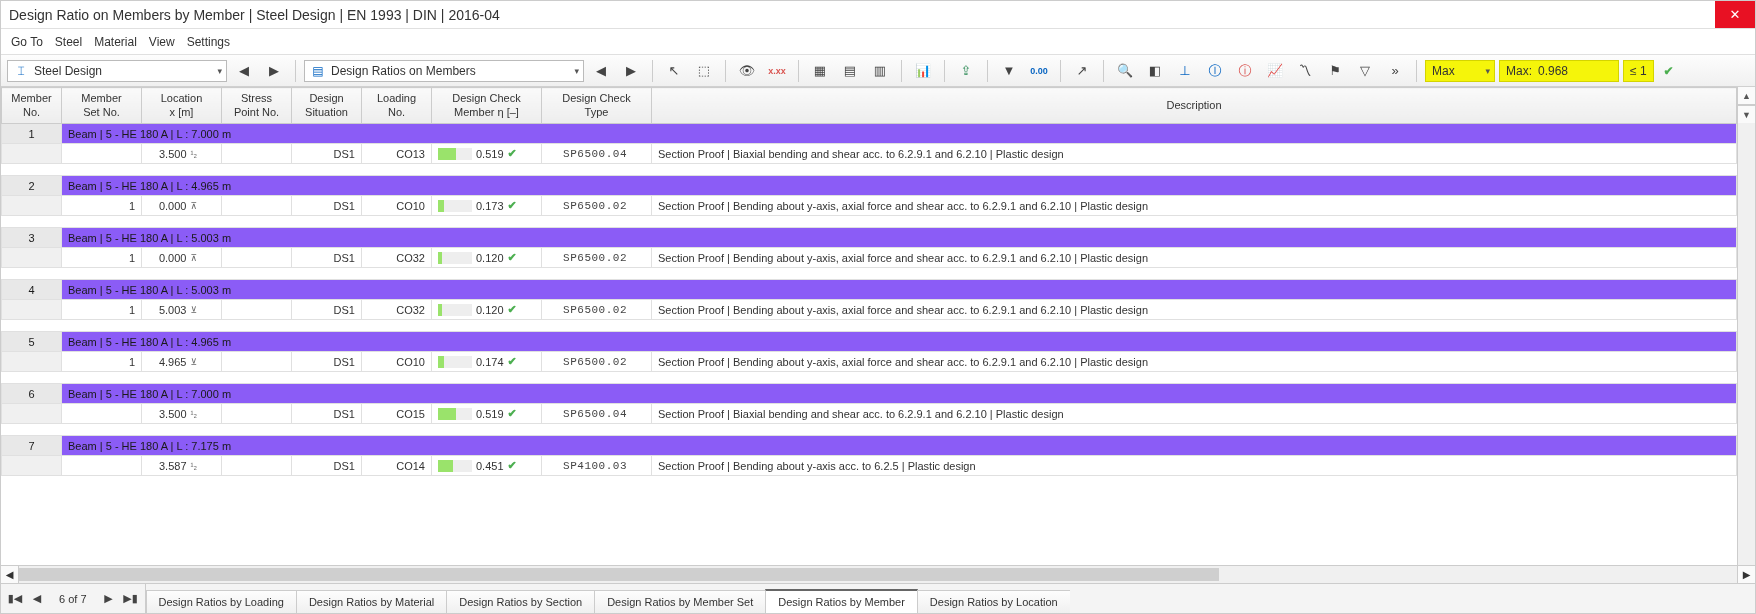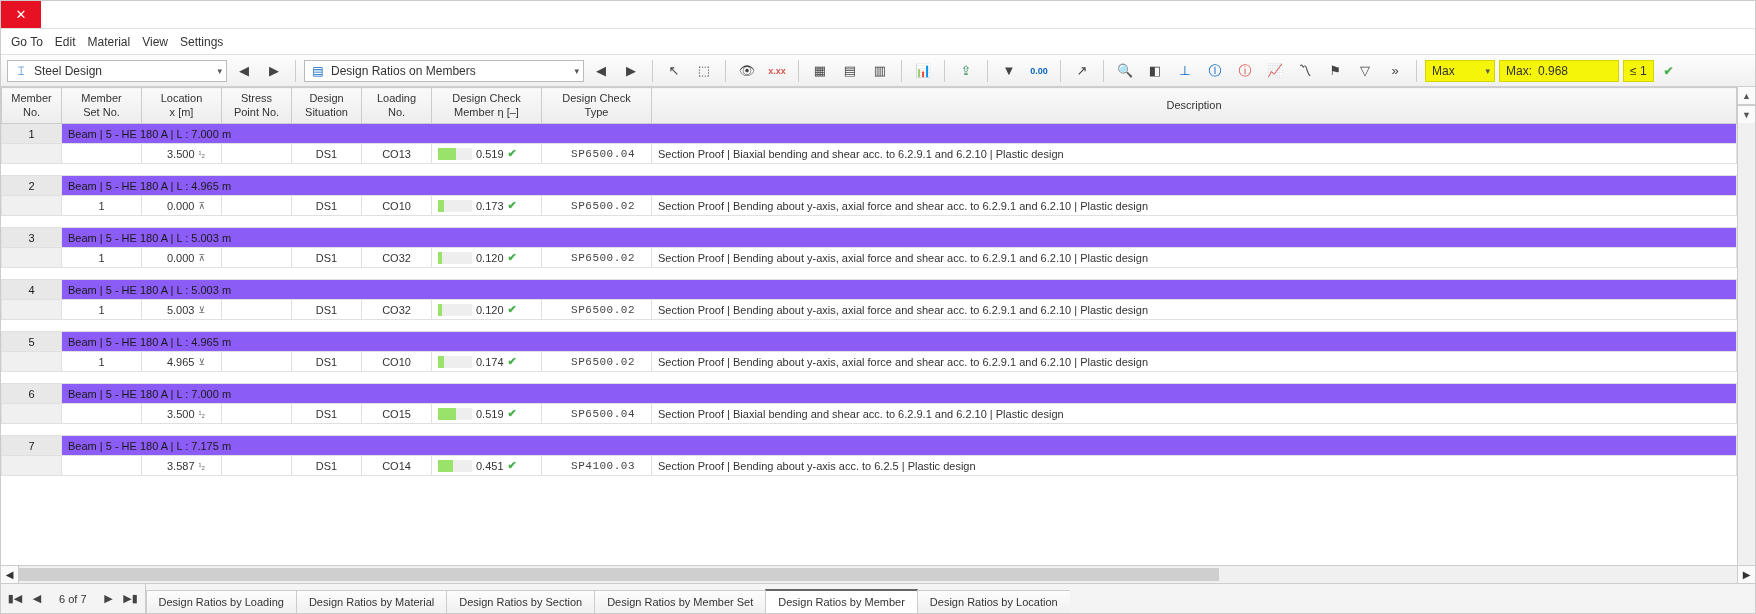--- a/index.html
+++ b/index.html
@@ -29,22 +29,22 @@
 
   
   .gridwrap { flex:1; display:flex; overflow:hidden; position:relative; }
   .grid { flex:1; display:flex; flex-direction:column; overflow:hidden; }
   table { border-collapse:collapse; width:100%; table-layout:fixed; }
   thead th { background:linear-gradient(#fafafa,#ededed); border:1px solid #ccc; font-weight:normal; font-size:11px; padding:2px 4px; height:36px; color:#333; text-align:center; }
   thead th .hdr-line { display:block; line-height:1.2; }
   tbody td { border:1px solid #e0e0e0; padding:2px 6px; height:20px; font-size:11px; vertical-align:middle; overflow:hidden; white-space:nowrap; }
   tbody tr.group td { background:#8b5cf6; color:#1a1a1a; font-size:11px; }
   tbody tr.group .gnum { background:#e8e8e8; text-align:center; }
-  tbody td.num { text-align:right; padding-right:16px; font-family:"Segoe UI","Arial"; }
-  tbody td.ctr { text-align:center; }
+  tbody td.num { text-align:right; padding-right:24px; font-family:"Segoe UI","Arial"; }
+  tbody td.ctr { text-align:right; }
   tbody td.rownum { background:#f0f0f0; text-align:center; color:#555; }
   tbody tr.spacer td { height:12px; border:none; }
   .ratio-cell { display:flex; align-items:center; gap:4px; justify-content:flex-start; }
   .ratio-bar { width:34px; height:12px; background:#eee; position:relative; }
   .ratio-bar .fill { position:absolute; left:0; top:0; bottom:0; background:#9ae36b; }
   .ratio-check { color:#4caf50; font-weight:bold; }
   .code { font-family: "Consolas","Courier New",monospace; color:#444; letter-spacing:.5px; }
   .loc-cell { display:flex; align-items:center; justify-content:flex-end; gap:4px;}
   .loc-sym { font-size:9px; color:#666; }
 
@@ -67,26 +67,27 @@
   .footer .tabs { display:flex; align-items:flex-end; overflow:hidden; }
   .footer .tab { padding:5px 12px; border:1px solid #ccc; border-bottom:none; margin-right:-1px; background:linear-gradient(#fdfdfd,#f0f0f0); font-size:11px; white-space:nowrap; }
   .footer .tab.active { background:#fff; border-top:2px solid #666; font-weight:500;}
 </style>
 </head>
 <body>
 
 <div class="window">
 
   <div class="titlebar">
+    <div class="title">Design Ratio on Members by Member | Steel Design | EN 1993 | DIN | 2016-04</div>
     <div class="closebtn">✕</div>
   </div>
 
   <div class="menubar">
     <span>Go To</span>
-    <span>Edit</span>
+    <span>Steel</span>
     <span>Material</span>
     <span>View</span>
     <span>Settings</span>
   </div>
 
   <div class="toolbar">
     <div class="dropdown" style="min-width:220px">
       <span class="picon">⌶</span>
       <span>Steel Design</span>
       <span class="chev">▾</span>

